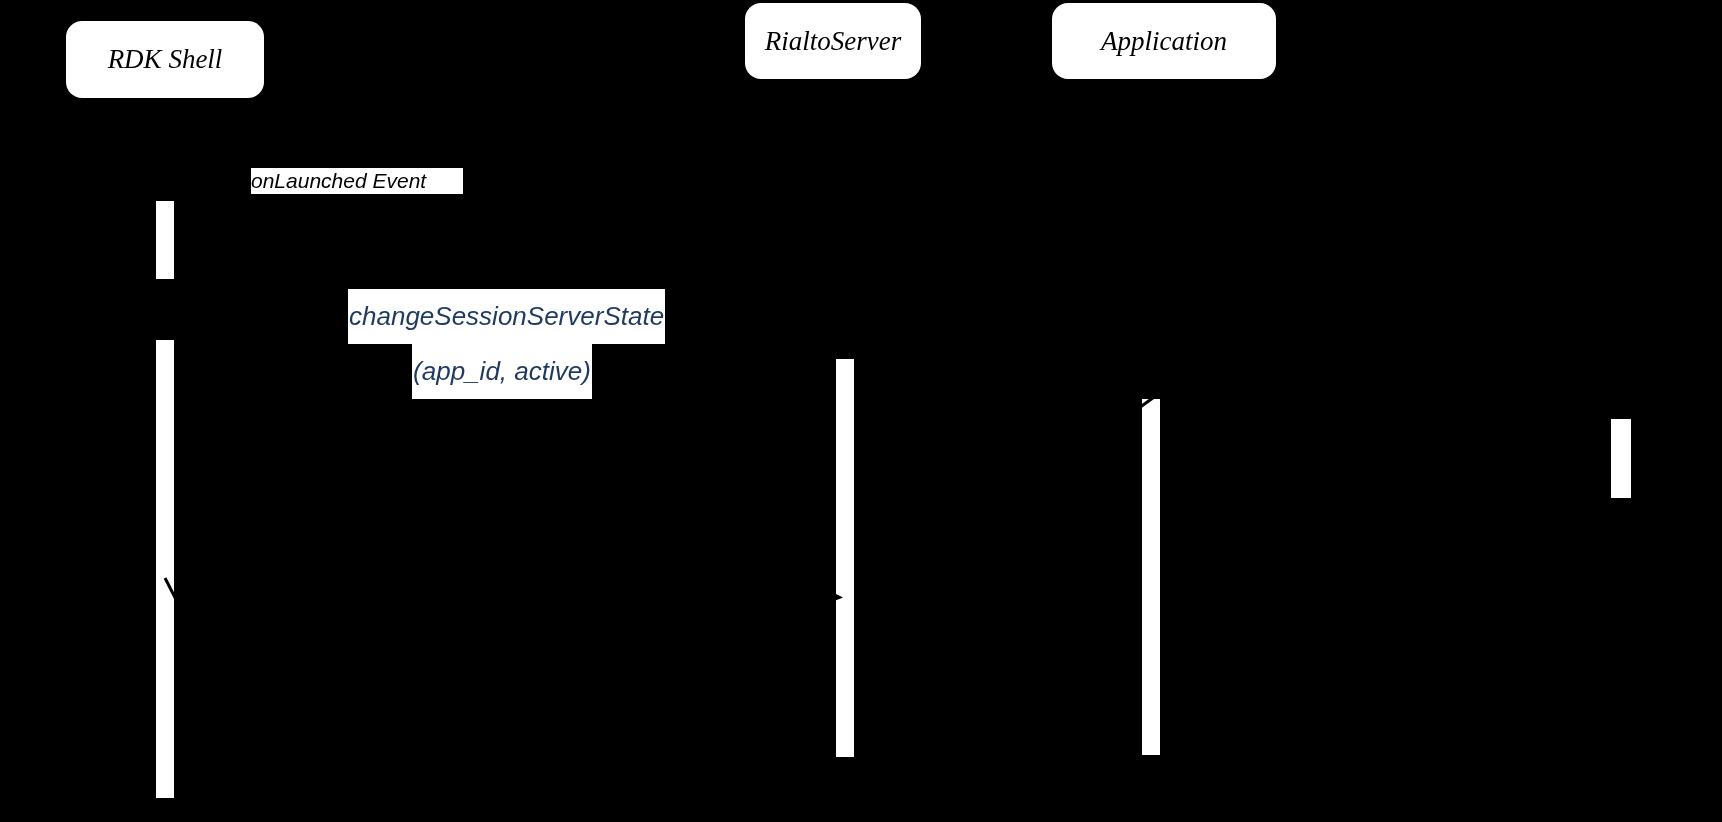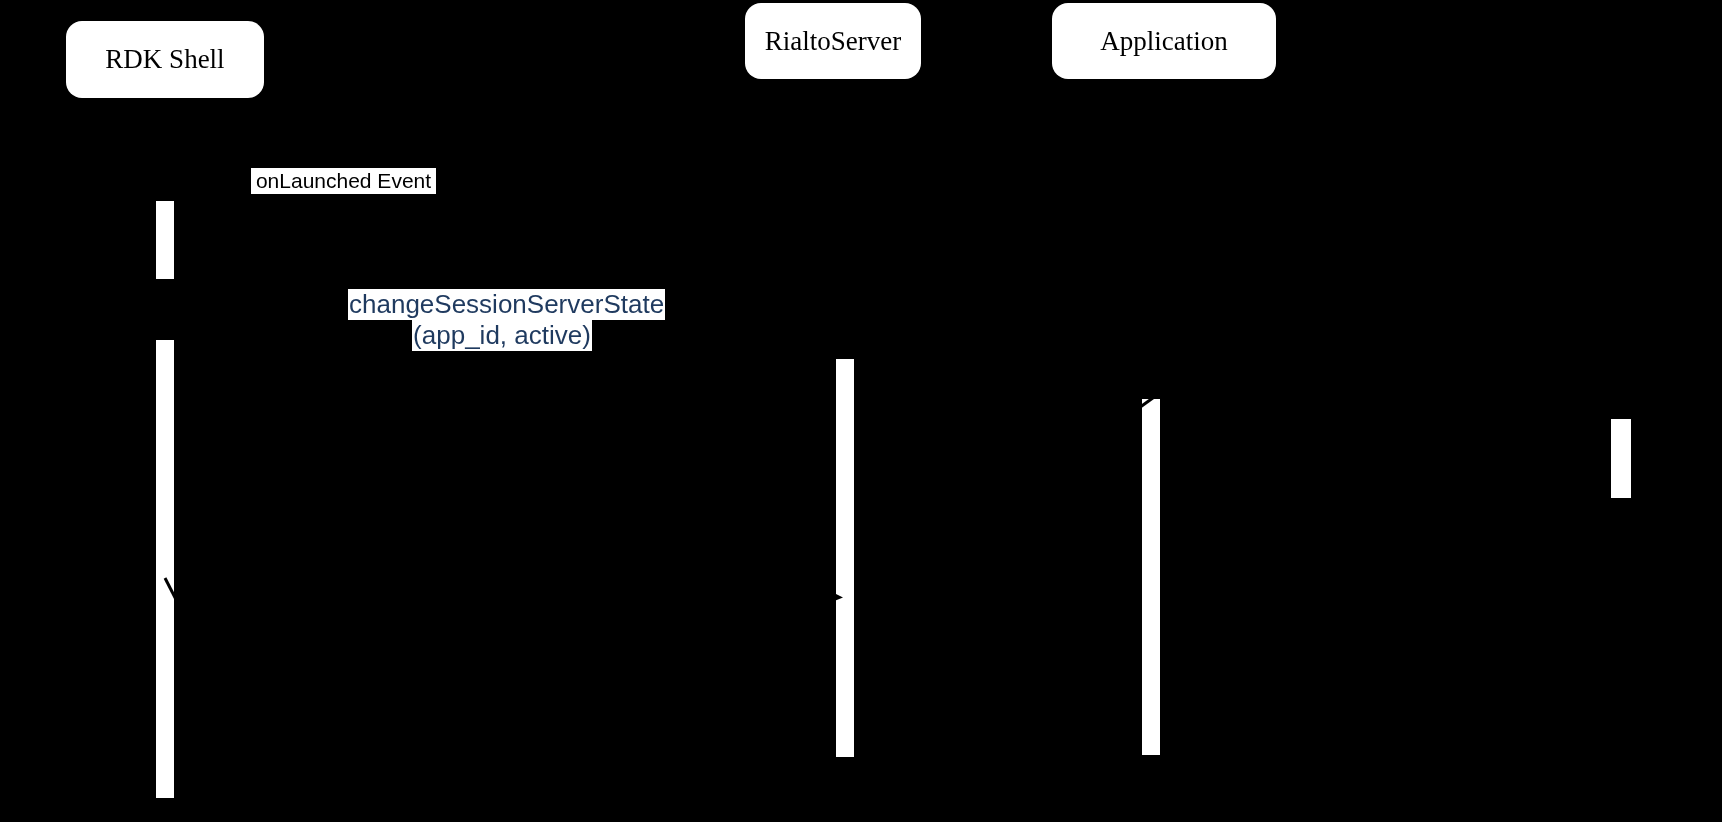--- a/index.html
+++ b/index.html
@@ -9,20 +9,21 @@
     height: 822px;
     background: var(--bg, #000000);
     overflow: hidden;
     font-family: "Liberation Sans", sans-serif;
   }
   .stage {
     position: relative;
     width: 1722px;
     height: 822px;
     background: var(--bg, #000000);
+    font-style: italic;
   }
   .participant {
     position: absolute;
     background: var(--box-fill, #ffffff);
     color: var(--box-text, #000000);
     border-radius: 16px;
     display: flex;
     align-items: center;
     justify-content: center;
     font-family: "Liberation Serif", serif;
@@ -40,43 +41,42 @@
   #bar-rdk-1     { left: 156px;  top: 201px; width: 18px; height: 78px; }
   #bar-rdk-2     { left: 156px;  top: 340px; width: 18px; height: 458px; }
   #bar-rialtosrv { left: 836px;  top: 359px; width: 18px; height: 398px; }
   #bar-app       { left: 1142px; top: 399px; width: 18px; height: 356px; }
   #bar-client    { left: 1611px; top: 419px; width: 20px; height: 79px; }
 
   .msg-label-1 {
     position: absolute;
     left: 251px;
     top: 168px;
-    width: 185px;
+    width: 212px;
     height: 26px;
     line-height: 26px;
     background: var(--label-bg, #ffffff);
     color: var(--msg1-text, #000000);
     font-size: 21px;
-    text-align: center;
     white-space: nowrap;
   }
   .msg-label-2 {
     position: absolute;
     left: 348px;
     top: 289px;
     width: 308px;
     text-align: center;
     color: var(--msg2-text, #1f3a5f);
     font-size: 26px;
     line-height: 31px;
   }
   .msg-label-2 .line {
     display: inline-block;
     background: var(--label-bg, #ffffff);
-    padding: 0 1px;
+    padding: 12px 1px;
     white-space: nowrap;
   }
   .fragments {
     position: absolute;
     left: 0; top: 0;
     width: 1722px;
     height: 822px;
     pointer-events: none;
   }
 </style>

